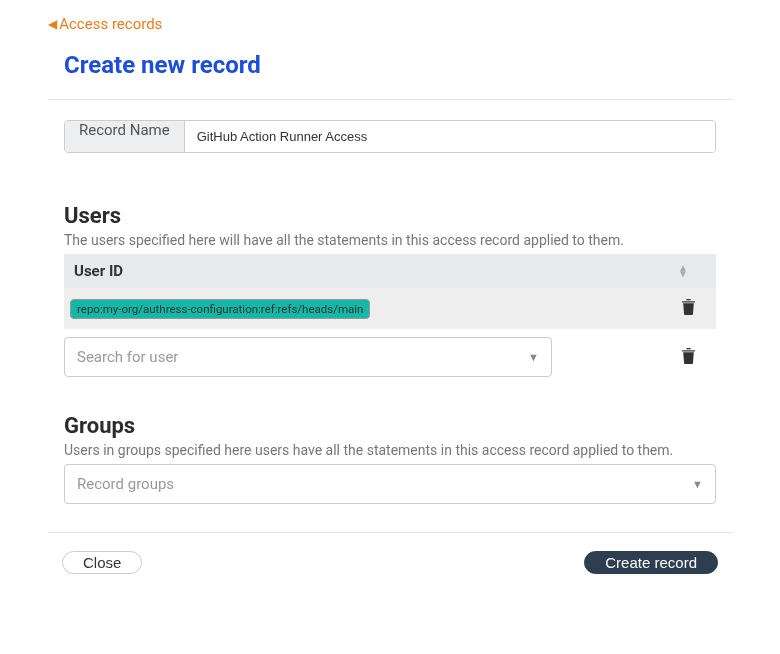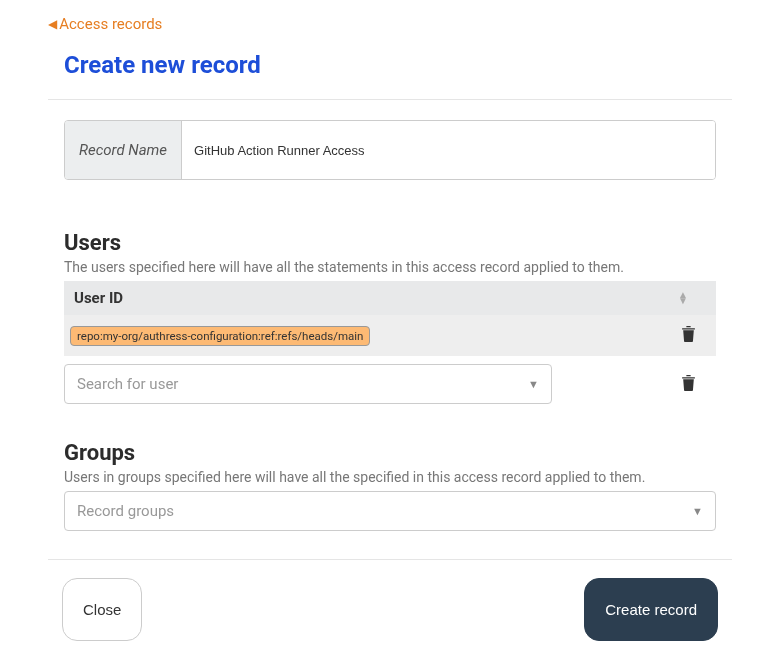--- a/index.html
+++ b/index.html
@@ -40,25 +40,24 @@
   }
   .name-row {
     display: flex;
     border: 1px solid #ccc;
     border-radius: 4px;
     overflow: hidden;
     margin: 0 16px 22px 16px;
   }
   .name-label {
     background: #eceeef;
-    padding: 20px 14px;
+    padding: 0 14px;
     color: #555;
     border-right: 1px solid #ccc;
     white-space: nowrap;
-    font-style: italic;
   }
   .name-input {
     flex: 1;
     border: none;
     padding: 8px 12px;
     font-size: 13px;
     outline: none;
     color: #333;
   }
   .tabs {
@@ -117,21 +116,21 @@
     display: flex;
     align-items: center;
     padding: 10px 6px;
   }
   .chip {
     border: 1px solid #999;
     border-radius: 4px;
     padding: 2px 6px;
     font-size: 11.5px;
     color: #333;
-    background: #fdba74;
+    background: #14b8a6;
     white-space: nowrap;
   }
   .trash-cell {
     margin-left: auto;
     padding: 0 14px;
     cursor: pointer;
     color: #333;
   }
   .search-row {
     display: flex;
@@ -165,21 +164,21 @@
   .groups-block { margin-top: 36px; }
   .actions-bar {
     border-top: 1px solid #e5e5e5;
     margin-top: 28px;
     padding: 18px 14px 6px 14px;
     display: flex;
     justify-content: space-between;
   }
   .btn {
     border-radius: 15px;
-    padding: 22px 20px;
+    padding: 2px 20px;
     font-size: 15px;
     cursor: pointer;
     border: 1px solid #ccc;
     background: #fff;
     color: #333;
   }
   .btn-primary {
     background: #2c3e50;
     border-color: #2c3e50;
     color: #fff;
@@ -232,21 +231,21 @@
       </div>
       <span class="trash-standalone">
         <svg class="trash" viewBox="0 0 14 16">
           <path fill="currentColor" d="M1 3h12v1.2H1zM5 1h4v1H5zM2 5h10l-.8 10c0 .5-.5 1-1 1H3.8c-.5 0-1-.5-1-1zM5 6.5h1v7H5zm3 0h1v7H8z"></path>
         </svg>
       </span>
     </div>
 
     <div class="groups-block">
       <div class="section-header">Groups</div>
-      <div class="section-desc">Users in groups specified here will have all the specified in this access record applied to them.</div>
+      <div class="section-desc">Users in groups specified here users have all the statements in this access record applied to them.</div>
       <div class="select-wrap full">
         <span>Record groups</span>
         <span class="select-caret">▼</span>
       </div>
     </div>
   </div>
 
   <div class="actions-bar">
     <button class="btn">Close</button>
     <button class="btn btn-primary">Create record</button>

